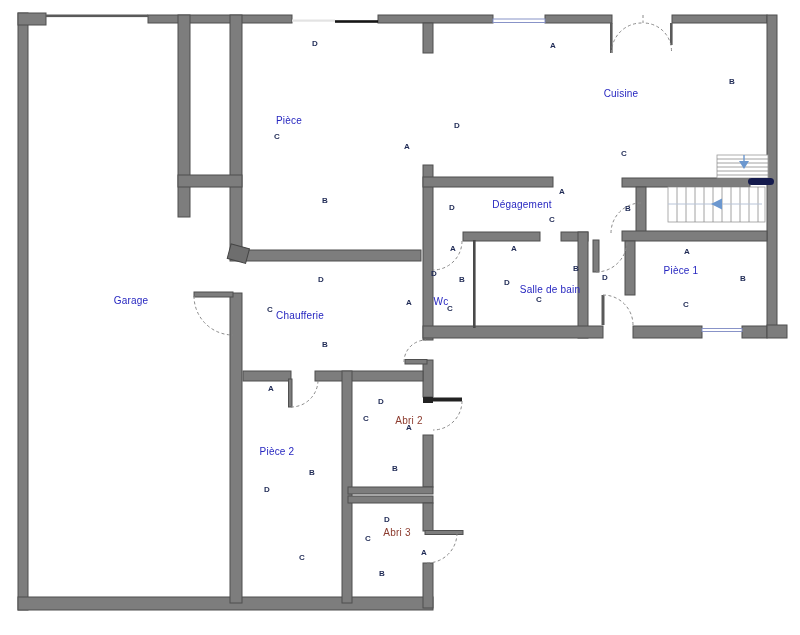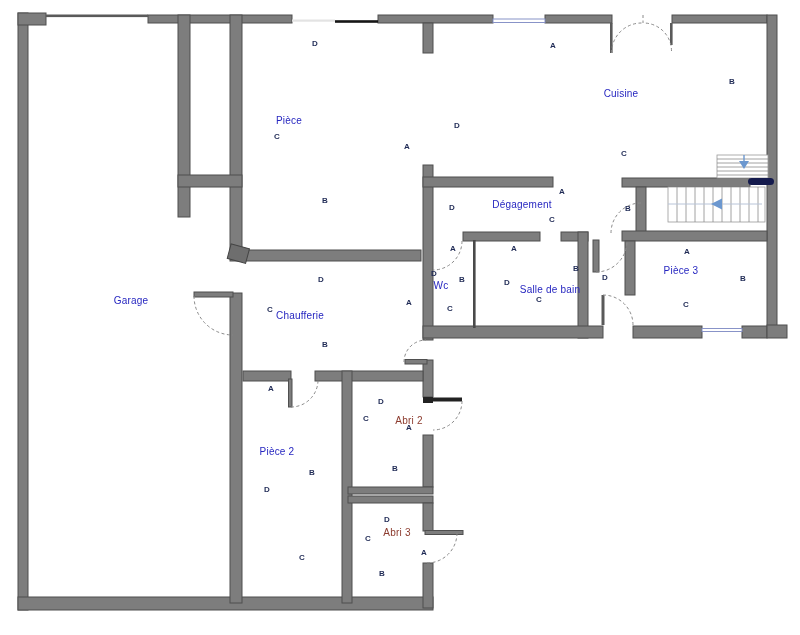--- a/index.html
+++ b/index.html
@@ -109,23 +109,23 @@
       <path d="M457 533 A30 30 0 0 1 427 563"></path>
     </g>
   </svg>
 
   <div id="labels">
       <span class="room-label" style="left: 289px; top: 120px; color: rgb(38, 38, 192);">Pièce</span>
       <span class="room-label" style="left: 621px; top: 93px; color: rgb(38, 38, 192);">Cuisine</span>
       <span class="room-label" style="left: 131px; top: 300px; color: rgb(38, 38, 192);">Garage</span>
       <span class="room-label" style="left: 300px; top: 315px; color: rgb(38, 38, 192);">Chaufferie</span>
       <span class="room-label" style="left: 522px; top: 204px; color: rgb(38, 38, 192);">Dégagement</span>
-      <span class="room-label" style="left: 441px; top: 285px; color: rgb(38, 38, 192);">Wc</span>
+      <span class="room-label" style="left: 441px; top: 301px; color: rgb(38, 38, 192);">Wc</span>
       <span class="room-label" style="left: 550px; top: 289px; color: rgb(38, 38, 192); text-align: right;">Salle de bain</span>
-      <span class="room-label" style="left: 681px; top: 270px; color: rgb(38, 38, 192);">Pièce 3</span>
+      <span class="room-label" style="left: 681px; top: 270px; color: rgb(38, 38, 192);">Pièce 1</span>
       <span class="room-label" style="left: 277px; top: 451px; color: rgb(38, 38, 192); text-align: center;">Pièce 2</span>
       <span class="room-label" style="left: 409px; top: 420px; color: rgb(140, 59, 46);">Abri 2</span>
       <span class="room-label" style="left: 397px; top: 532px; color: rgb(140, 59, 46);">Abri 3</span>
       <span class="letter" style="left: 315px; top: 43px; color: rgb(31, 42, 85);">D</span>
       <span class="letter" style="left: 553px; top: 45px; color: rgb(31, 42, 85);">A</span>
       <span class="letter" style="left: 732px; top: 81px; color: rgb(31, 42, 85);">B</span>
       <span class="letter" style="left: 277px; top: 136px; color: rgb(31, 42, 85);">C</span>
       <span class="letter" style="left: 457px; top: 125px; color: rgb(31, 42, 85);">D</span>
       <span class="letter" style="left: 407px; top: 146px; color: rgb(31, 42, 85);">A</span>
       <span class="letter" style="left: 325px; top: 200px; color: rgb(31, 42, 85);">B</span>

